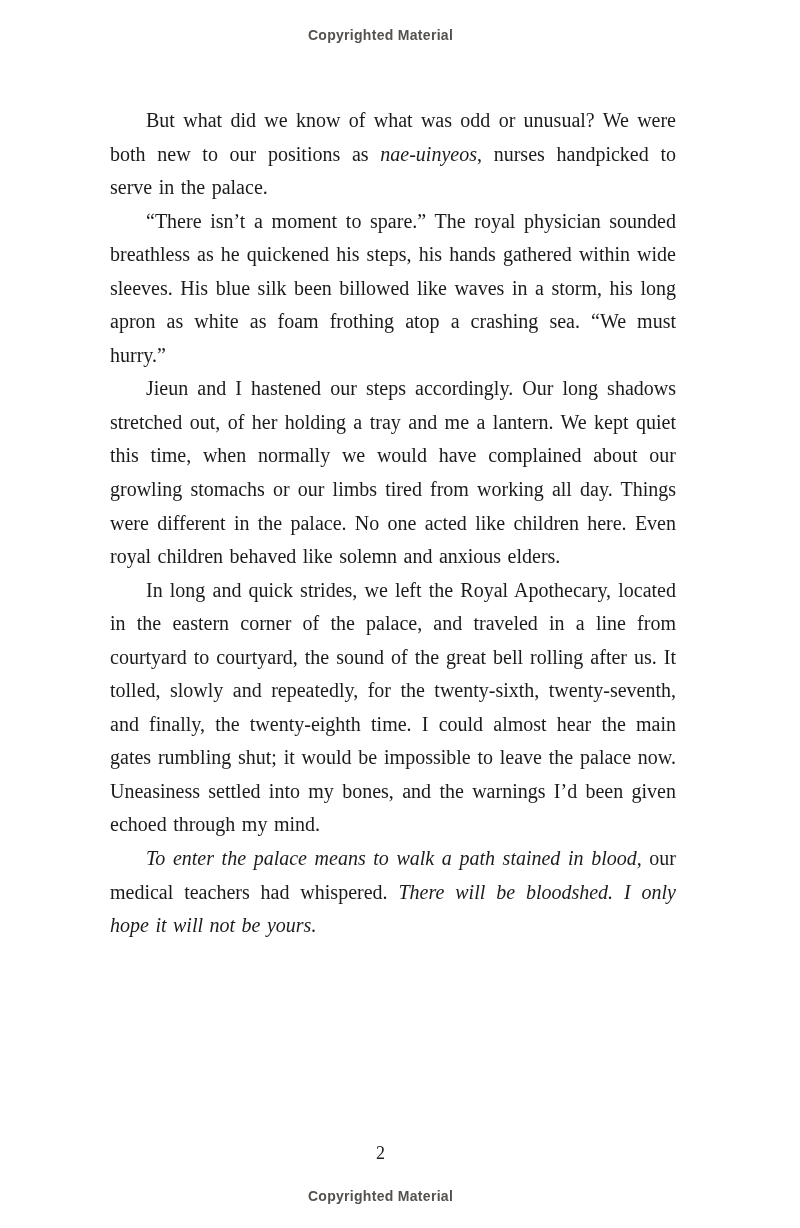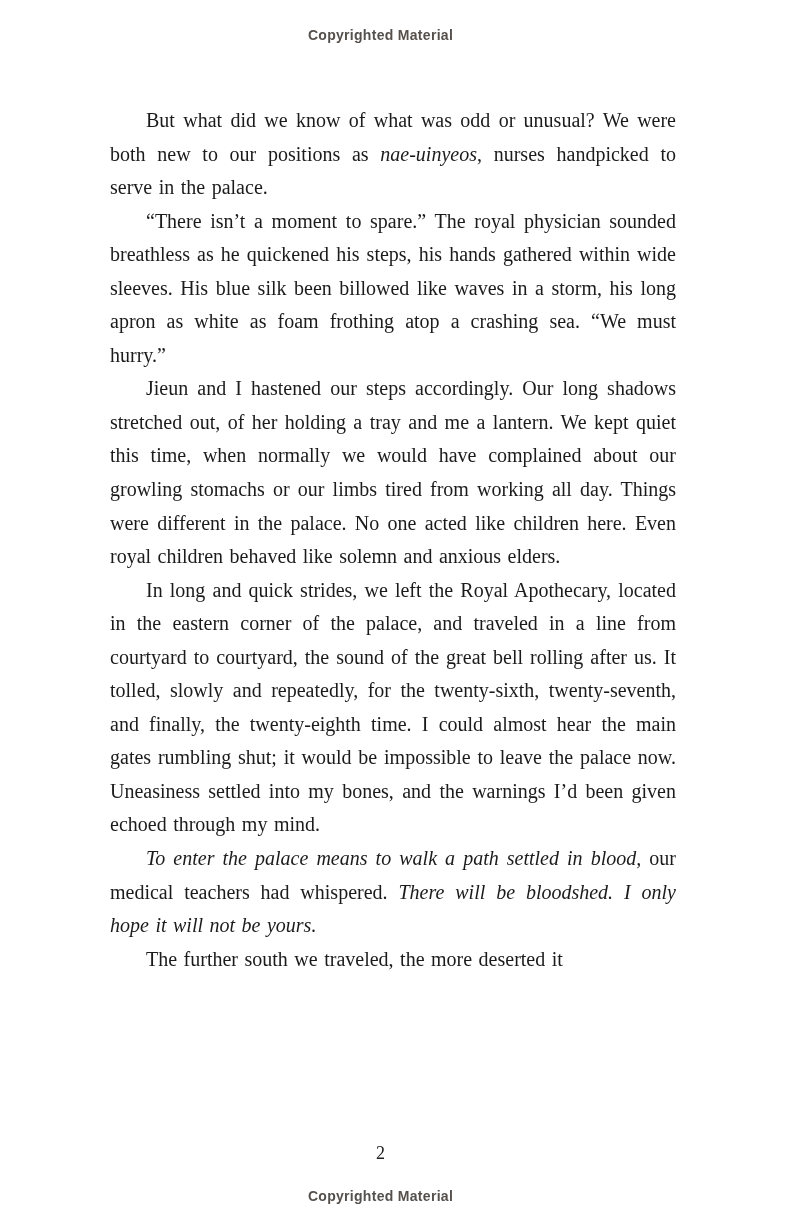--- a/index.html
+++ b/index.html
@@ -63,21 +63,20 @@
 
 <div class="page">
 
   <div class="notice notice-top">Copyrighted Material</div>
 
   <div class="text-block">
       <p><span>But what did we know of what was odd or unusual? We were both new to our positions as </span><em>nae-uinyeos</em><span>, nurses handpicked to serve in the palace.</span></p>
       <p><span>“There isn’t a moment to spare.” The royal physician sounded breathless as he quickened his steps, his hands gathered within wide sleeves. His blue silk been billowed like waves in a storm, his long apron as white as foam frothing atop a crashing sea. “We must hurry.”</span></p>
       <p><span>Jieun and I hastened our steps accordingly. Our long shadows stretched out, of her holding a tray and me a lantern. We kept quiet this time, when normally we would have complained about our growling stomachs or our limbs tired from working all day. Things were different in the palace. No one acted like children here. Even royal children behaved like solemn and anxious elders.</span></p>
       <p><span>In long and quick strides, we left the Royal Apothecary, located in the eastern corner of the palace, and traveled in a line from courtyard to courtyard, the sound of the great bell rolling after us. It tolled, slowly and repeatedly, for the twenty-sixth, twenty-seventh, and finally, the twenty-eighth time. I could almost hear the main gates rumbling shut; it would be impossible to leave the palace now. Uneasiness settled into my bones, and the warnings I’d been given echoed through my mind.</span></p>
-      <p><em>To enter the palace means to walk a path settled in blood,</em><span> our medical teachers had whispered. </span><em>There will be bloodshed. I only hope it will not be yours.</em></p>
-      <p><span>The further south we traveled, the more deserted it</span></p>
+      <p><em>To enter the palace means to walk a path stained in blood,</em><span> our medical teachers had whispered. </span><em>There will be bloodshed. I only hope it will not be yours.</em></p>
     </div>
 
   <div class="page-number">2</div>
 
   <div class="notice notice-bottom">Copyrighted Material</div>
 
 </div>
 
 </body></html>

